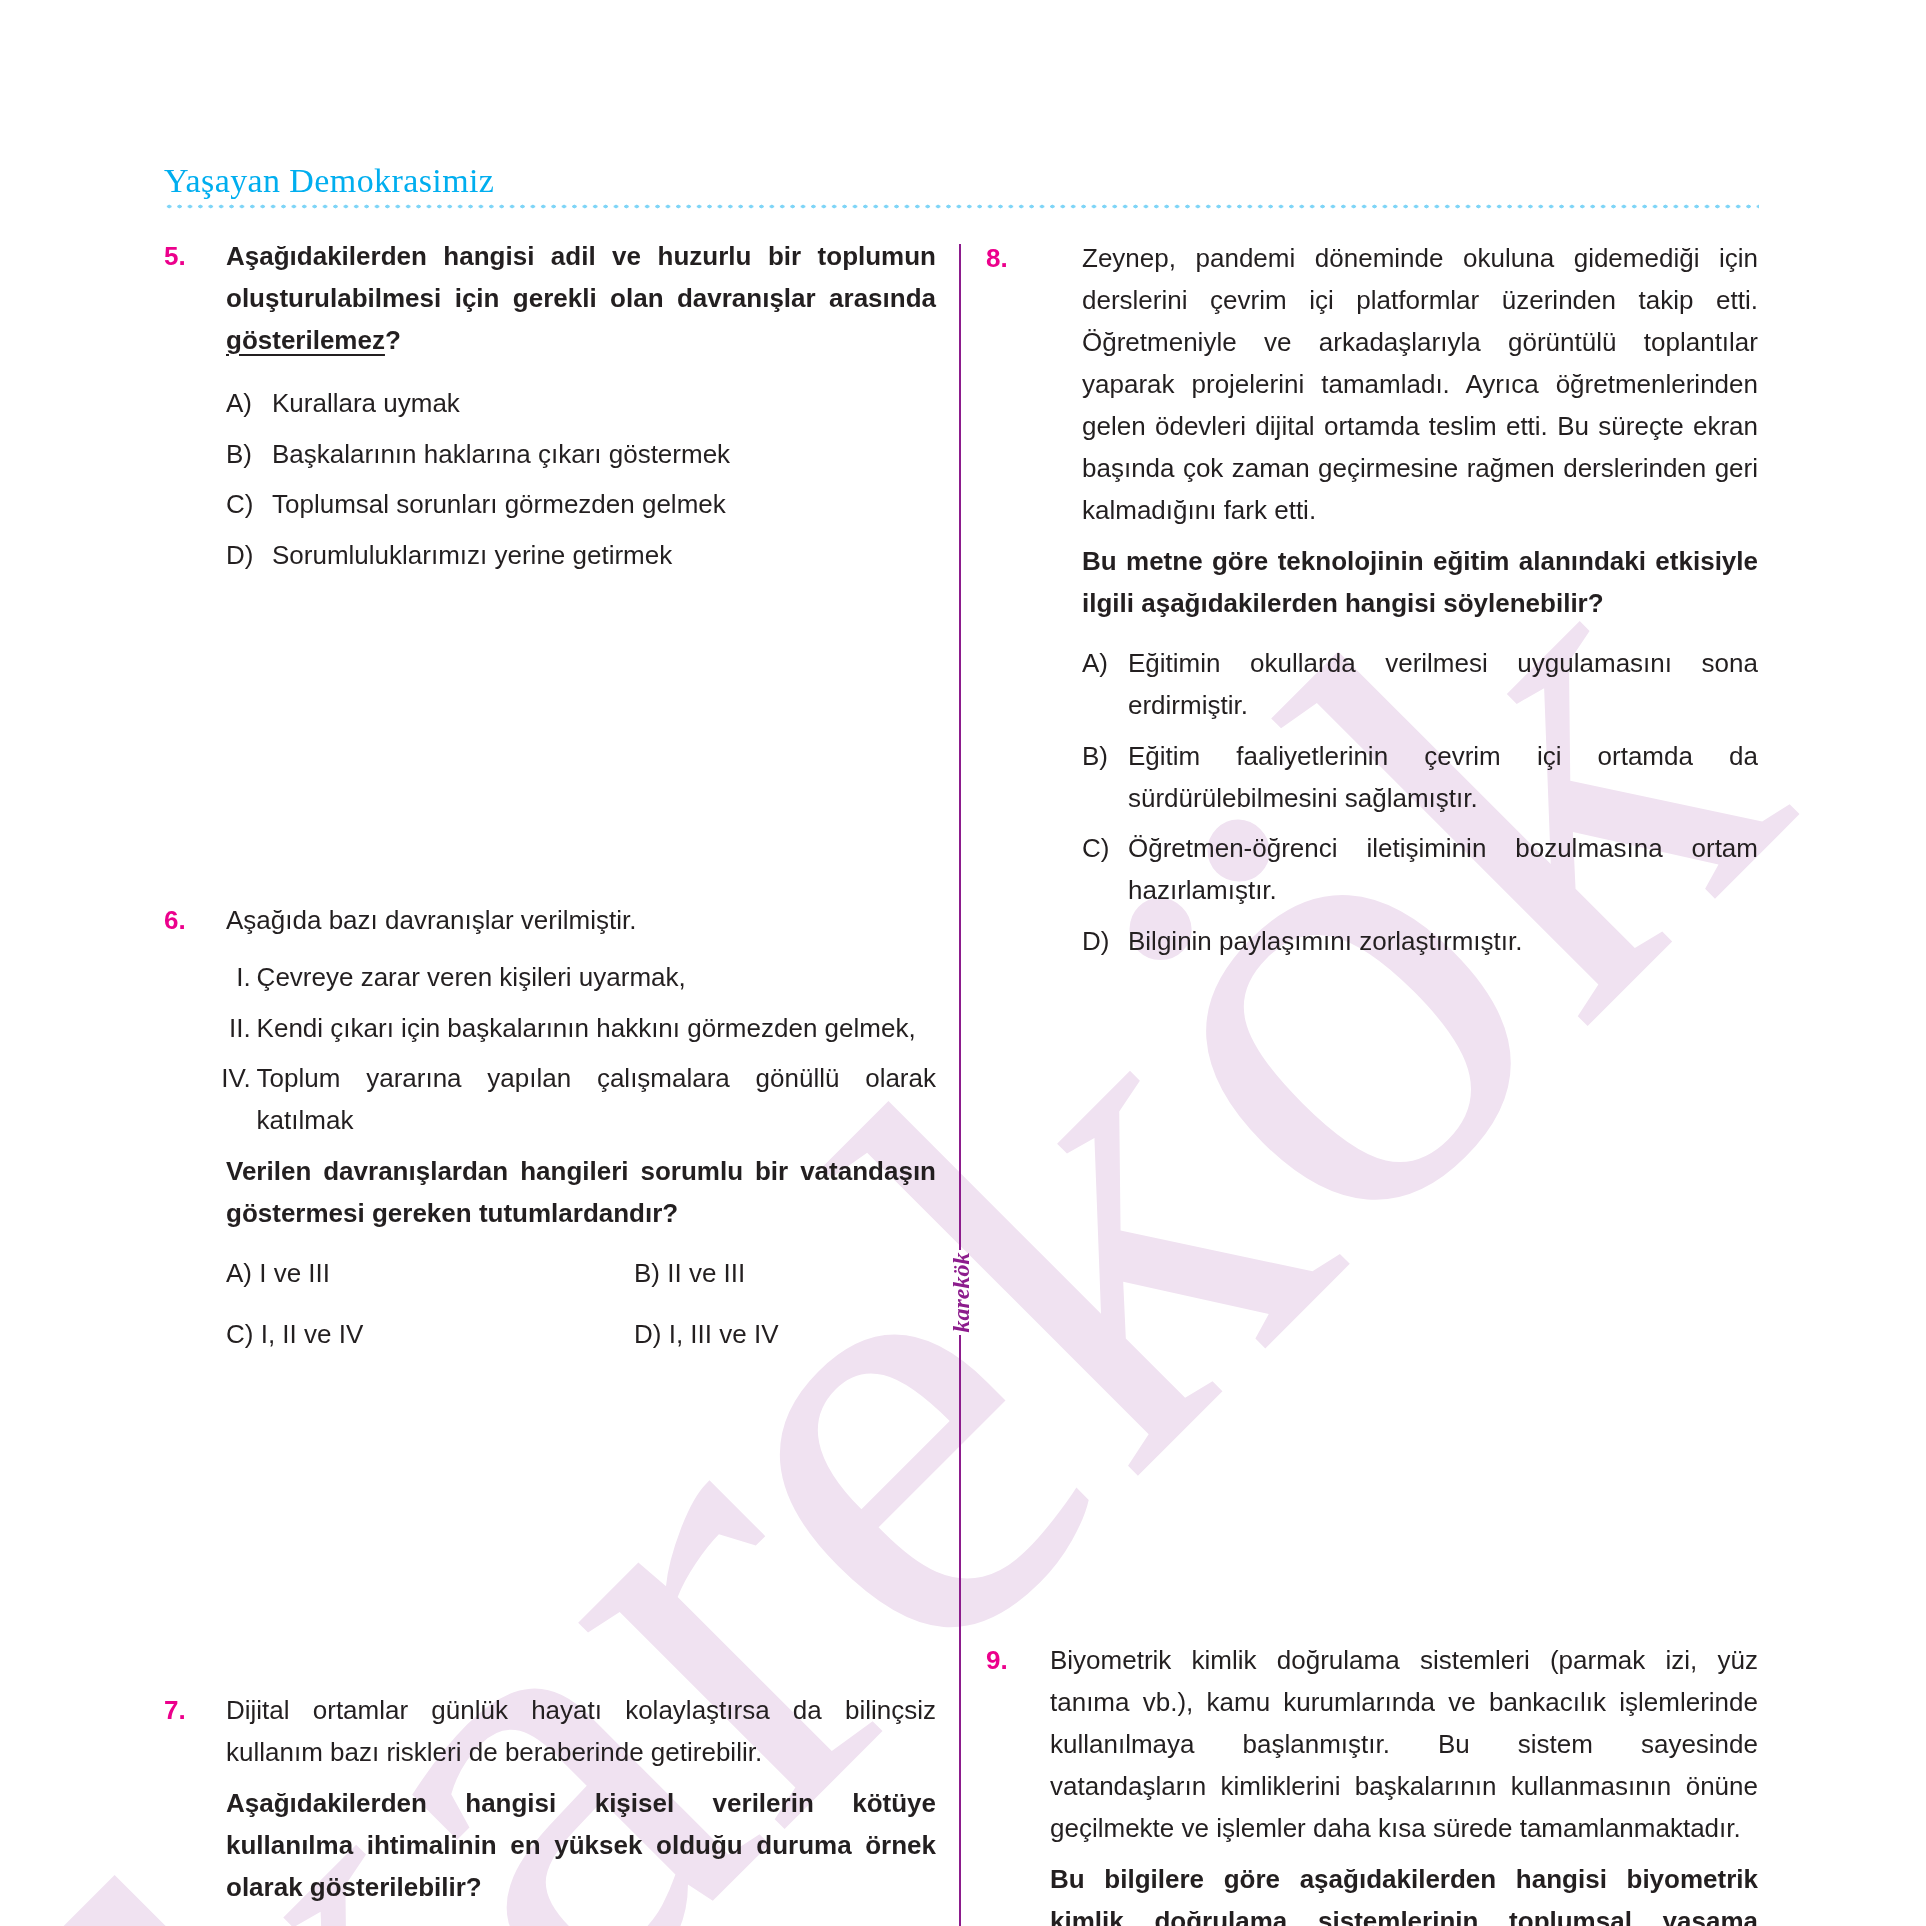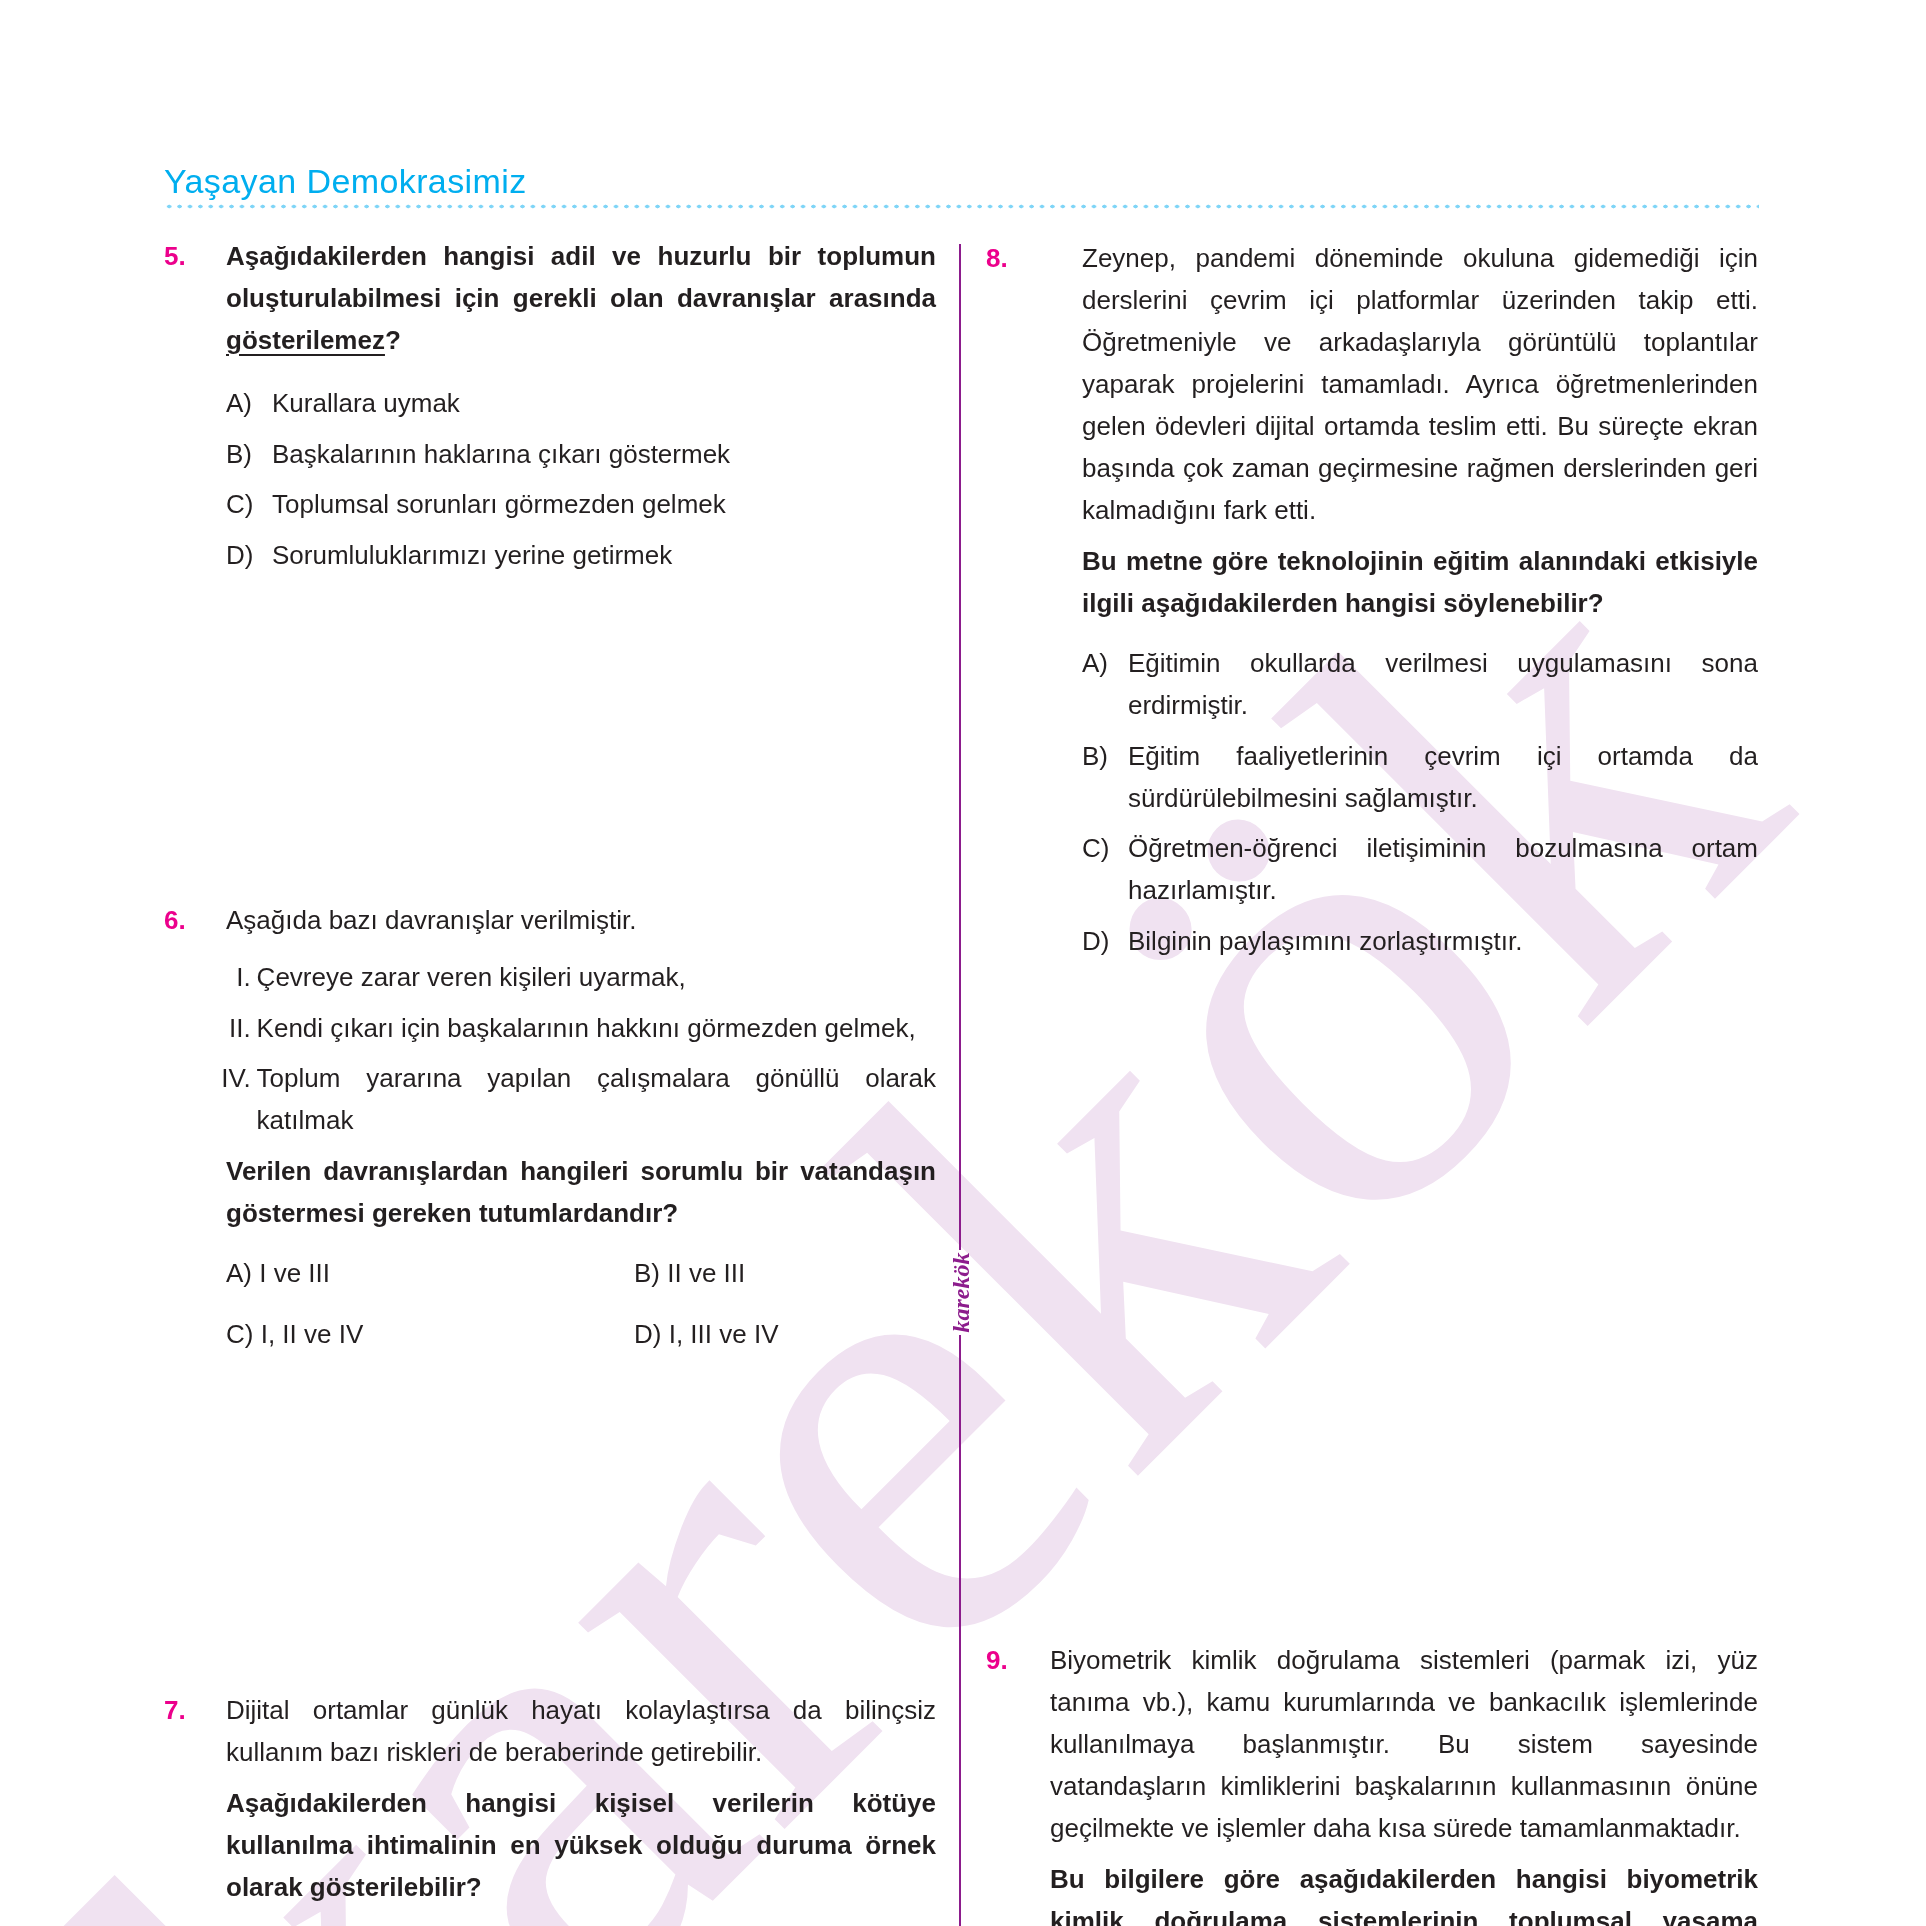--- a/index.html
+++ b/index.html
@@ -1,18 +1,18 @@
 <!DOCTYPE html>
 <html style="font-size:6.2px"><head>
 <meta charset="utf-8">
 <style>
   html, body { margin:0; padding:0; background:#ffffff; }
   body { width:1965px; height:2512px; position:relative; overflow:hidden; font-family:"Liberation Sans", sans-serif; color:#231f20; }
   .watermark { position:absolute; left:96px; top:559px; width:1656px; height:1656px; transform:rotate(-45deg); transform-origin:center; font-family:"Liberation Serif", serif; font-size:636px; color:#f0e2f1; display:flex; align-items:center; justify-content:center; white-space:nowrap; z-index:0; pointer-events:none; }
-  .title { position:absolute; left:164px; top:162px; font-size:34px; color:#00aeef; letter-spacing:0.4px; z-index:2; font-family:Liberation Sans, sans-serif; font-weight:300;}
+  .title { position:absolute; left:164px; top:162px; font-size:34px; color:#00aeef; letter-spacing:0.4px; z-index:2; font-family:Liberation Serif, serif; font-weight:300;}
   .dots { position:absolute; left:164px; top:204px; width:1595px; height:5.4px; background-image:radial-gradient(circle, #7fd5f7 1.9px, transparent 2.3px); background-size:10.4px 5.4px; background-repeat:repeat-x; z-index:2; }
   .divider { position:absolute; left:959px; width:2.3px; background:#8c1c8c; z-index:2; }
   .karekok { position:absolute; left:934px; top:1250px; width:54px; height:85px; z-index:3; display:flex; align-items:center; justify-content:center; }
   .karekok span { display:block; transform:rotate(-90deg); font-family:"Liberation Serif", serif; font-style:italic; font-weight:bold; font-size:24px; color:#8c1c8c; white-space:nowrap; }
   .q { position:absolute; z-index:2; font-size:26px; line-height:42px; }
   .qnum { position:absolute; left:0; top:0; color:#ec008c; font-weight:bold; }
   .qbody { margin-left:62px; text-align:justify; }
   .bold { font-weight:bold; }
   .para { margin:0 0 8.5px 0; }
   .opts { margin-top:18.5px; }

